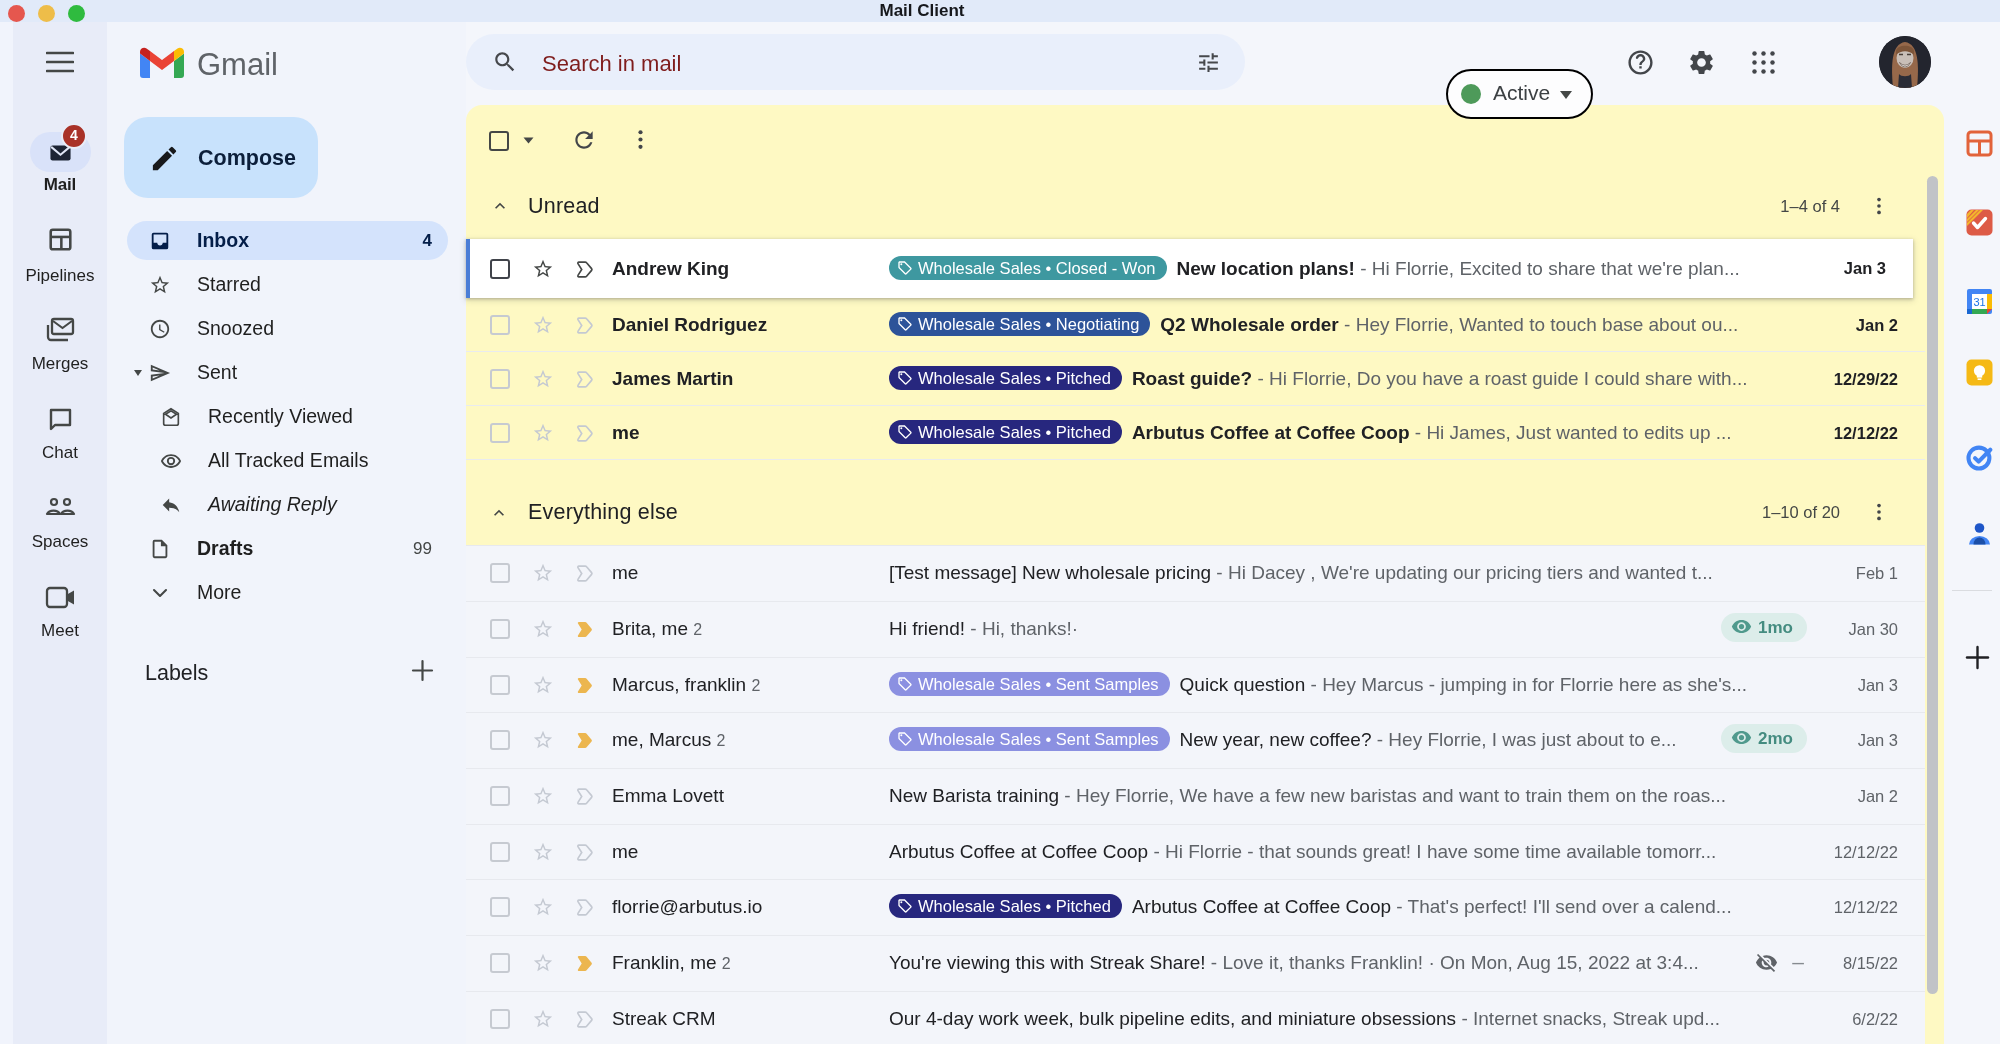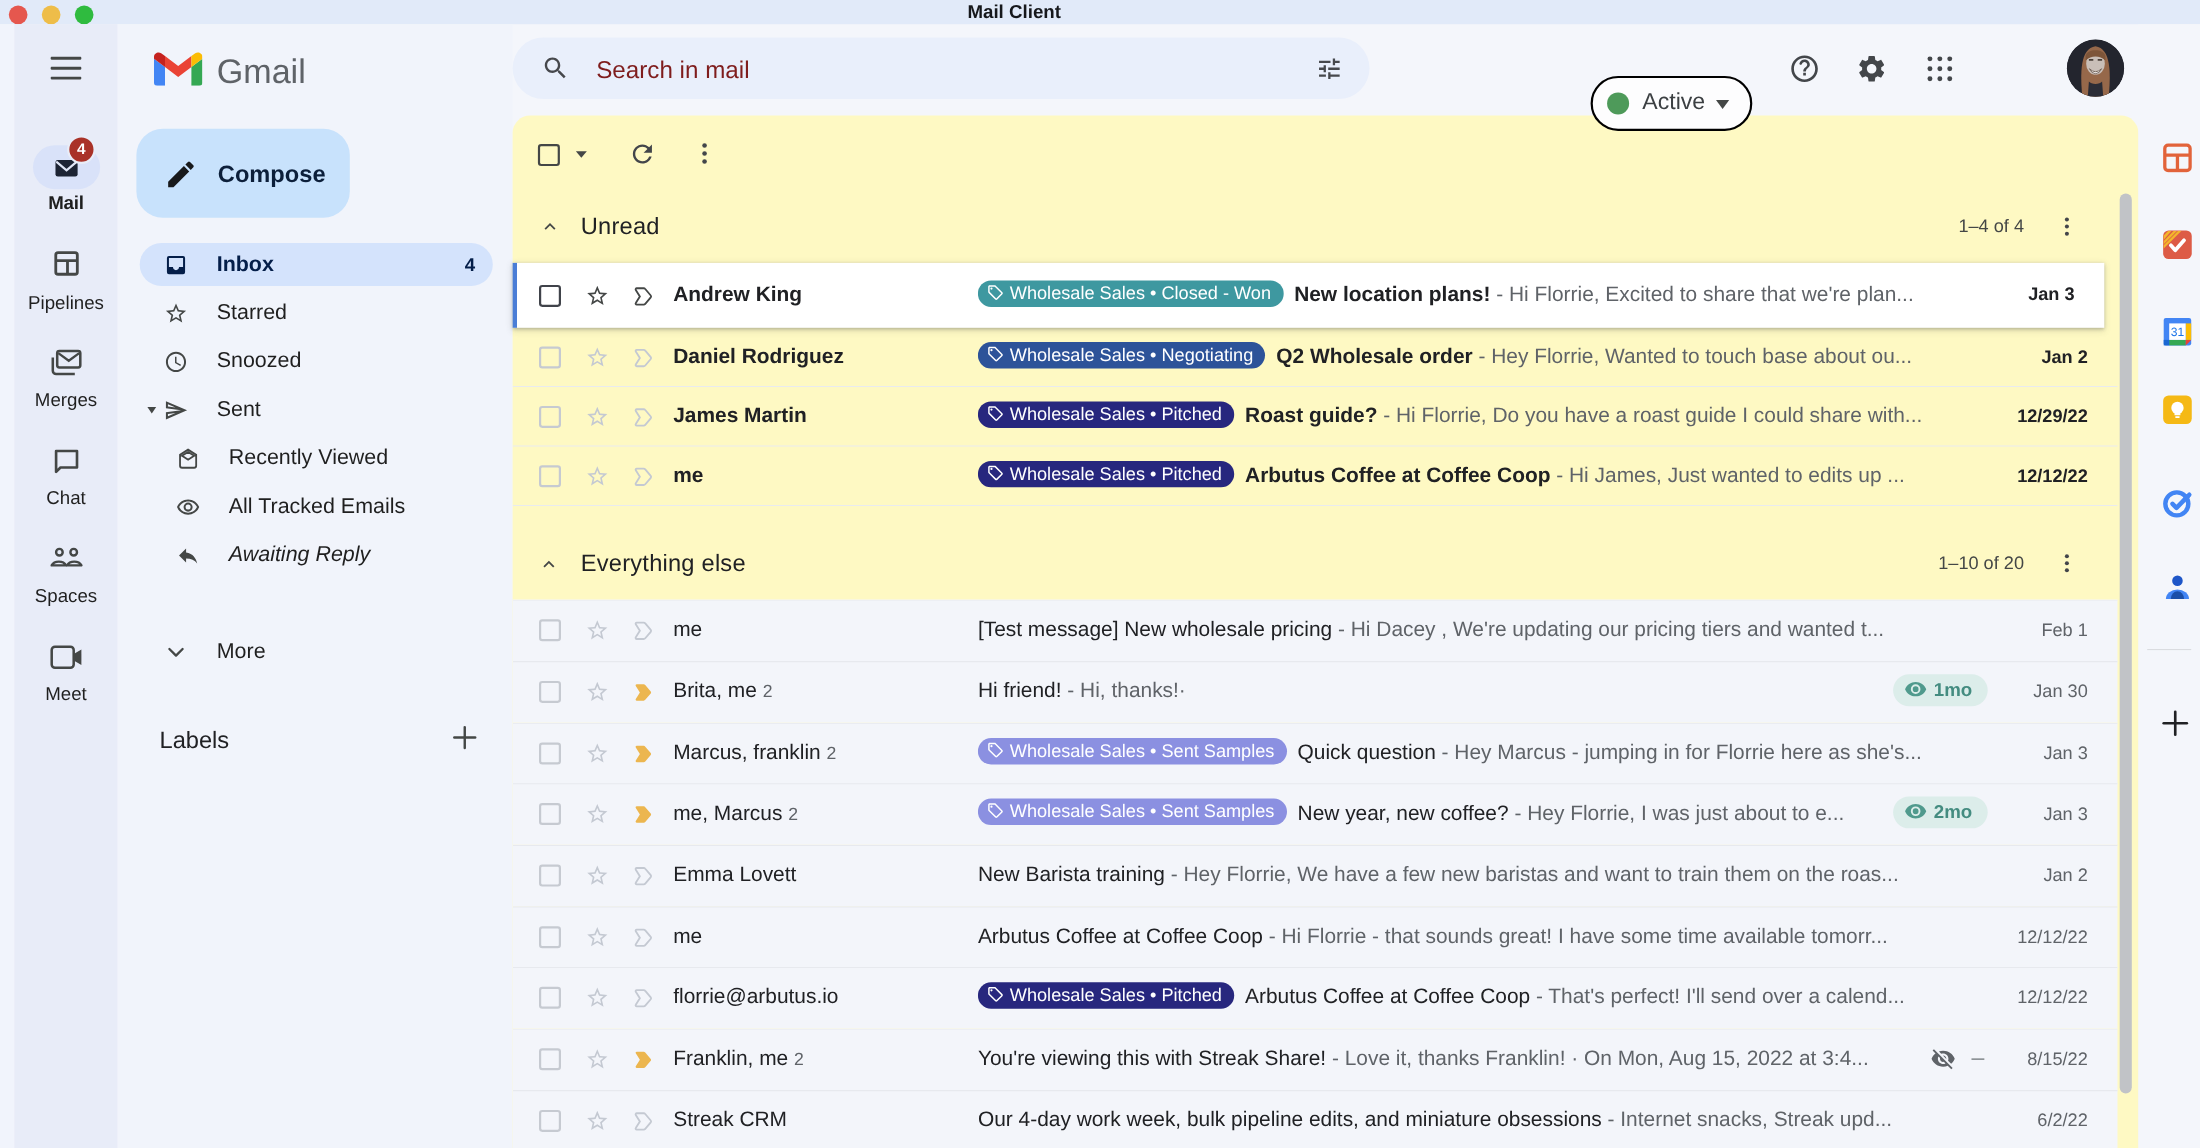--- a/index.html
+++ b/index.html
@@ -200,20 +200,27 @@
     <span class="sbtext" style="left:81px;">All Tracked Emails</span>
   </div>
 
   <div class="sbitem" style="top:463px;">
     <svg class="sbicon" style="left:33px; top:9px;" width="22" height="22" viewBox="0 0 24 24">
         <path d="M10 9V5l-7 7 7 7v-4.1c5 0 8.5 1.6 11 5.1-1-5-4-10-11-11z" fill="#444746"></path>
       </svg>
     <span class="sbtext" style="left:81px;font-style:italic;">Awaiting Reply</span>
   </div>
 
+  <div class="sbitem" style="top:507px; font-weight:bold;">
+    <svg class="sbicon" style="left:22px; top:9px;" width="22" height="22" viewBox="0 0 24 24">
+        <path d="M14 2H6a2 2 0 0 0-2 2v16a2 2 0 0 0 2 2h12a2 2 0 0 0 2-2V8l-6-6zm4 18H6V4h7v5h5v11z" fill="#444746"></path>
+      </svg>
+    <span class="sbtext">Drafts</span>
+    <span class="sbcount" style="font-weight:normal; color:#444746;">99</span>
+  </div>
 
   <div class="sbitem" style="top:551px;">
     <svg class="sbicon" style="left:24px; top:11px;" width="18" height="18" viewBox="0 0 18 18">
         <path d="M3 6 L9 12 L15 6" fill="none" stroke="#444746" stroke-width="2.1" stroke-linecap="round" stroke-linejoin="round"></path>
       </svg>
     <span class="sbtext">More</span>
   </div>
 
   <div class="abs" style="left:38px; top:639px; font-size:21.5px; font-weight:500; color:#202124;">Labels</div>
   <svg class="abs" style="left:303px; top:636px;" width="25" height="25" viewBox="0 0 25 25">

